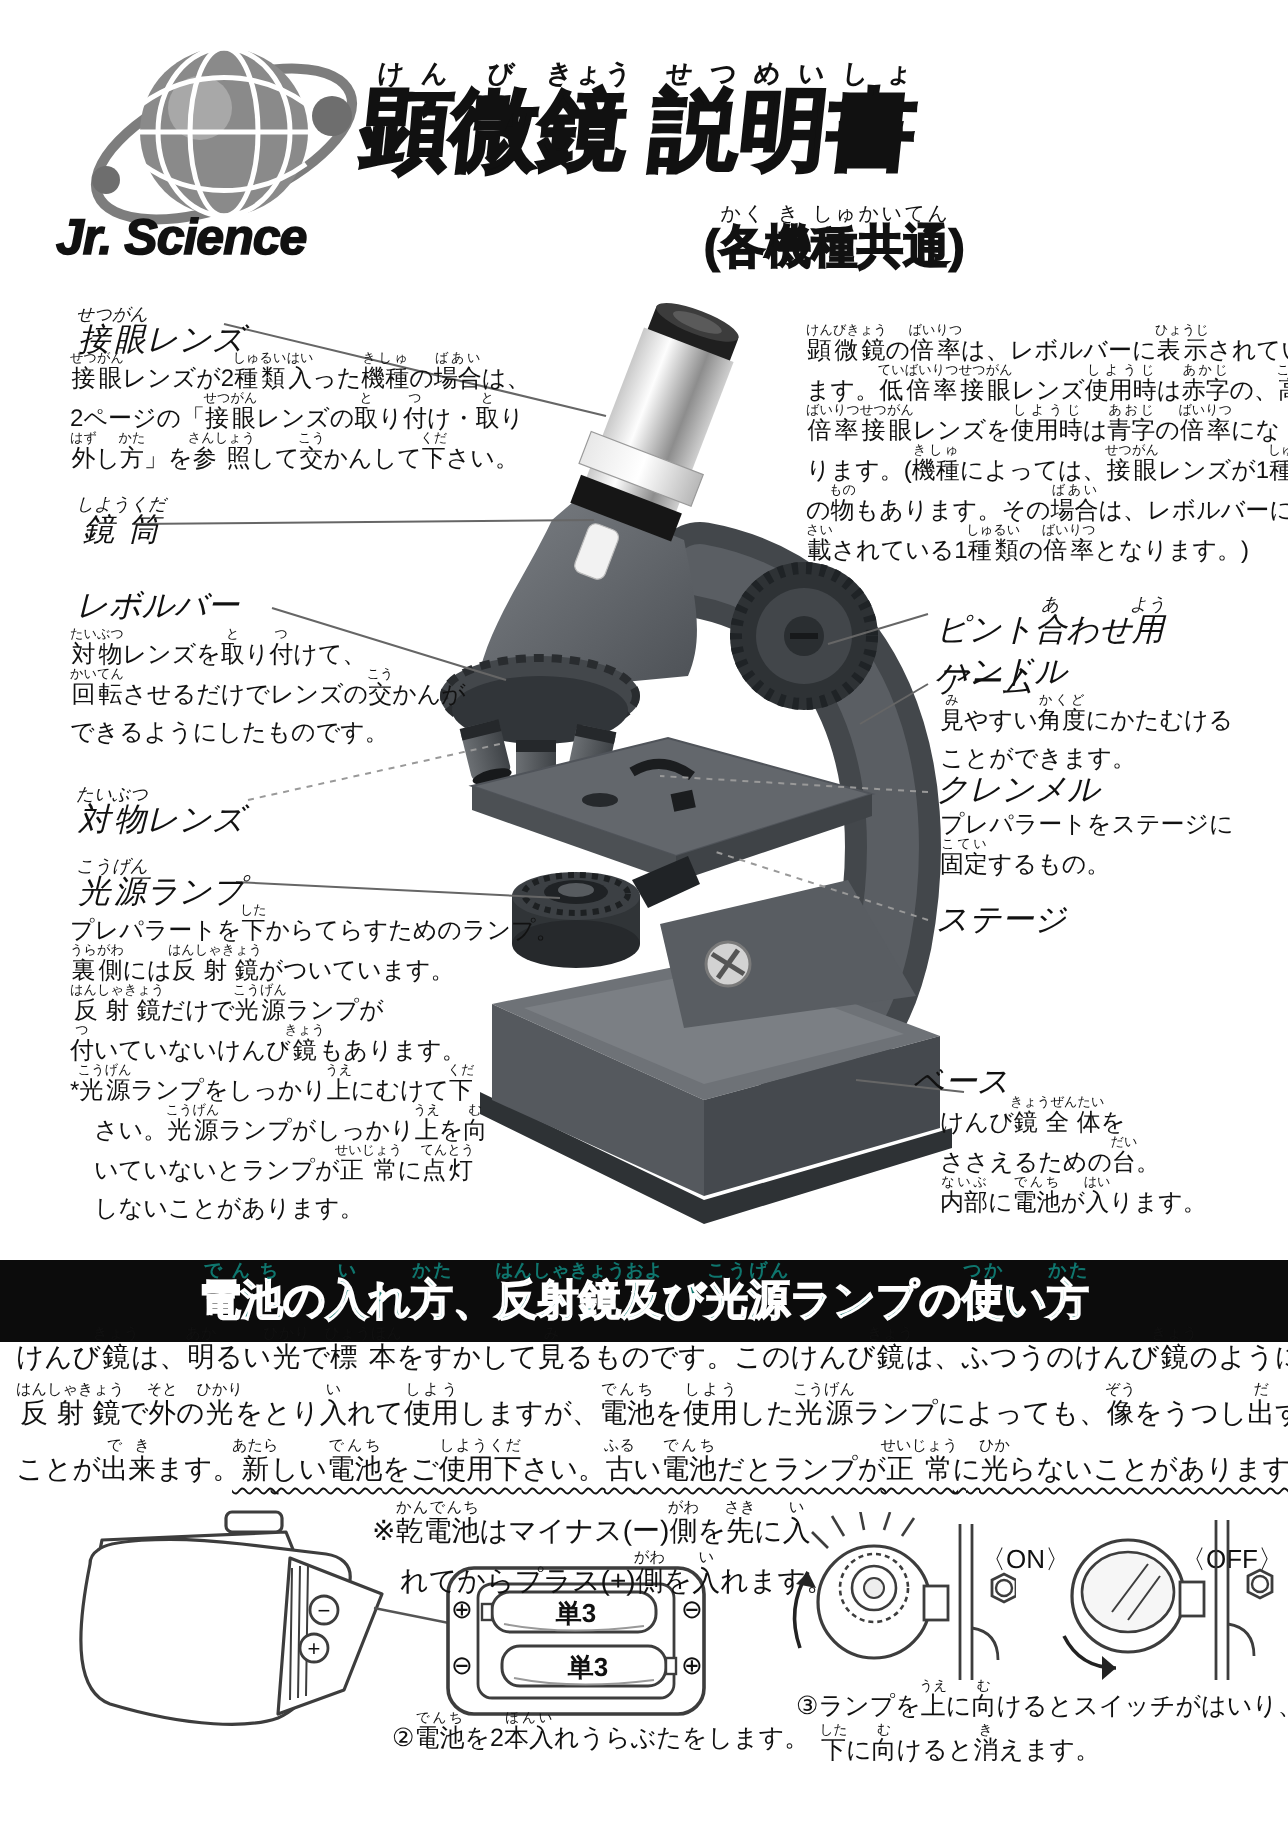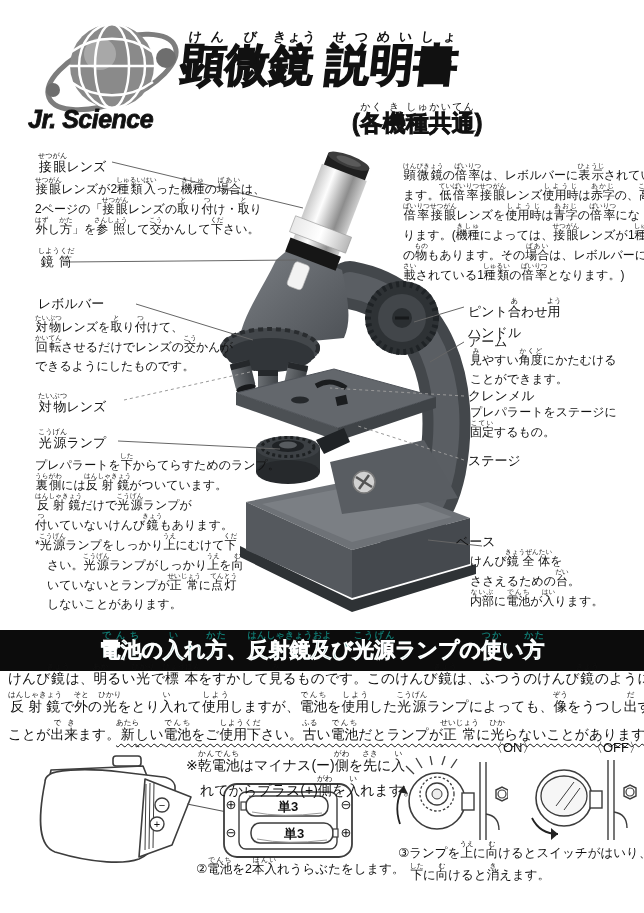--- a/index.html
+++ b/index.html
@@ -7,31 +7,31 @@
         font-family:"Liberation Sans","DejaVu Sans",sans-serif;color:#111;}
   .abs{position:absolute;}
   rt{font-size:0.55em;font-weight:normal;letter-spacing:0;}
   .brand{font-size:25px;font-style:italic;font-weight:bold;letter-spacing:-0.5px;text-align:right;
          -webkit-text-stroke:0.8px #111;}
   .title{font-size:44px;font-weight:bold;white-space:nowrap;line-height:1.15;
          transform:skewX(-6deg);-webkit-text-stroke:1.6px #111;}
   .title rt{font-size:13px;-webkit-text-stroke:0 transparent;font-weight:bold;}
   .subtitle{font-size:23px;font-weight:bold;white-space:nowrap;-webkit-text-stroke:0.9px #111;}
   .subtitle rt{font-size:10px;-webkit-text-stroke:0 transparent;}
-  .lbl{font-size:13px;line-height:21px;white-space:nowrap;}
+  .lbl{font-size:16px;line-height:21px;white-space:nowrap;font-style:italic;}
   .par{font-size:12px;line-height:19px;white-space:nowrap;}
   .note13{font-size:12px;line-height:19.5px;white-space:nowrap;}
   .banner{left:0;top:630px;width:644px;height:41px;background:#0c0c0c;color:#0f766e;
           text-align:center;font-size:21px;font-weight:bold;line-height:34px;
           -webkit-text-stroke:0.7px #fff;}
   .banner rt{font-size:9px;-webkit-text-stroke:0 transparent;font-weight:bold;}
   .bodytext{font-size:13.8px;line-height:28px;white-space:nowrap;}
   .wavy{text-decoration:underline;text-decoration-style:wavy;text-decoration-thickness:1px;text-underline-offset:4px;}
   .cap{font-size:12.5px;line-height:22px;white-space:nowrap;}
-  .onoff{font-size:13px;white-space:nowrap;}
+  .onoff{font-size:13px;white-space:nowrap;margin-top:32px;}
   svg{display:block;}
 </style>
 </head>
 <body>
 
 <div class="page">
 
   <svg class="abs" style="left:40px;top:14px" width="150" height="118" viewBox="0 0 150 118">
     <g fill="none" stroke="#7d7d7d" stroke-width="5">
       <ellipse cx="72" cy="58" rx="68" ry="30" transform="rotate(-22 72 58)"></ellipse>

